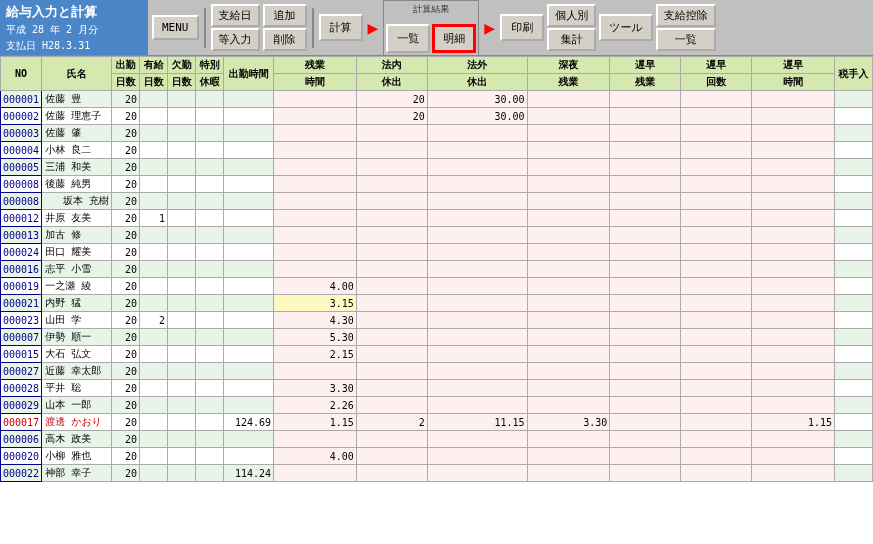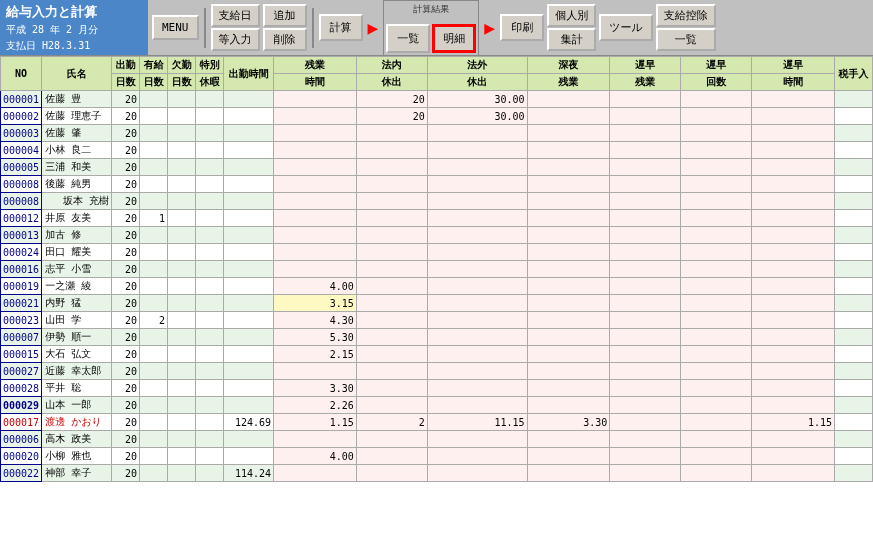--- a/index.html
+++ b/index.html
@@ -436,21 +436,21 @@
             <td class="td-num" style="background: rgb(255, 240, 240);">3.30</td>
             <td class="td-num" style="background: rgb(255, 240, 240);"></td>
             <td class="td-num" style="background: rgb(255, 240, 240);"></td>
             <td class="td-num" style="background: rgb(255, 240, 240);"></td>
             <td class="td-num" style="background: rgb(255, 240, 240);"></td>
             <td class="td-num" style="background: rgb(255, 240, 240);"></td>
             <td class="td-num" style="background: rgb(255, 240, 240);"></td>
             <td class="td-num"></td>
           </tr>
           <tr style="background: rgb(232, 244, 232);">
-            <td class="td-no" style="color: rgb(0, 0, 139); border: 1px solid rgb(0, 0, 139); text-align: right; font-weight: bold;">000029</td>
+            <td class="td-no" style="color: rgb(0, 0, 139); border: 1px solid rgb(0, 0, 139); text-align: right;">000029</td>
             <td class="td-name" style="color: rgb(0, 0, 0); text-align: left; padding-left: 3px;">山本 一郎</td>
             <td class="td-num">20</td>
             <td class="td-num"></td>
             <td class="td-num"></td>
             <td class="td-num"></td>
             <td class="td-num"></td>
             <td class="td-num" style="background: rgb(255, 240, 240);">2.26</td>
             <td class="td-num" style="background: rgb(255, 240, 240);"></td>
             <td class="td-num" style="background: rgb(255, 240, 240);"></td>
             <td class="td-num" style="background: rgb(255, 240, 240);"></td>

